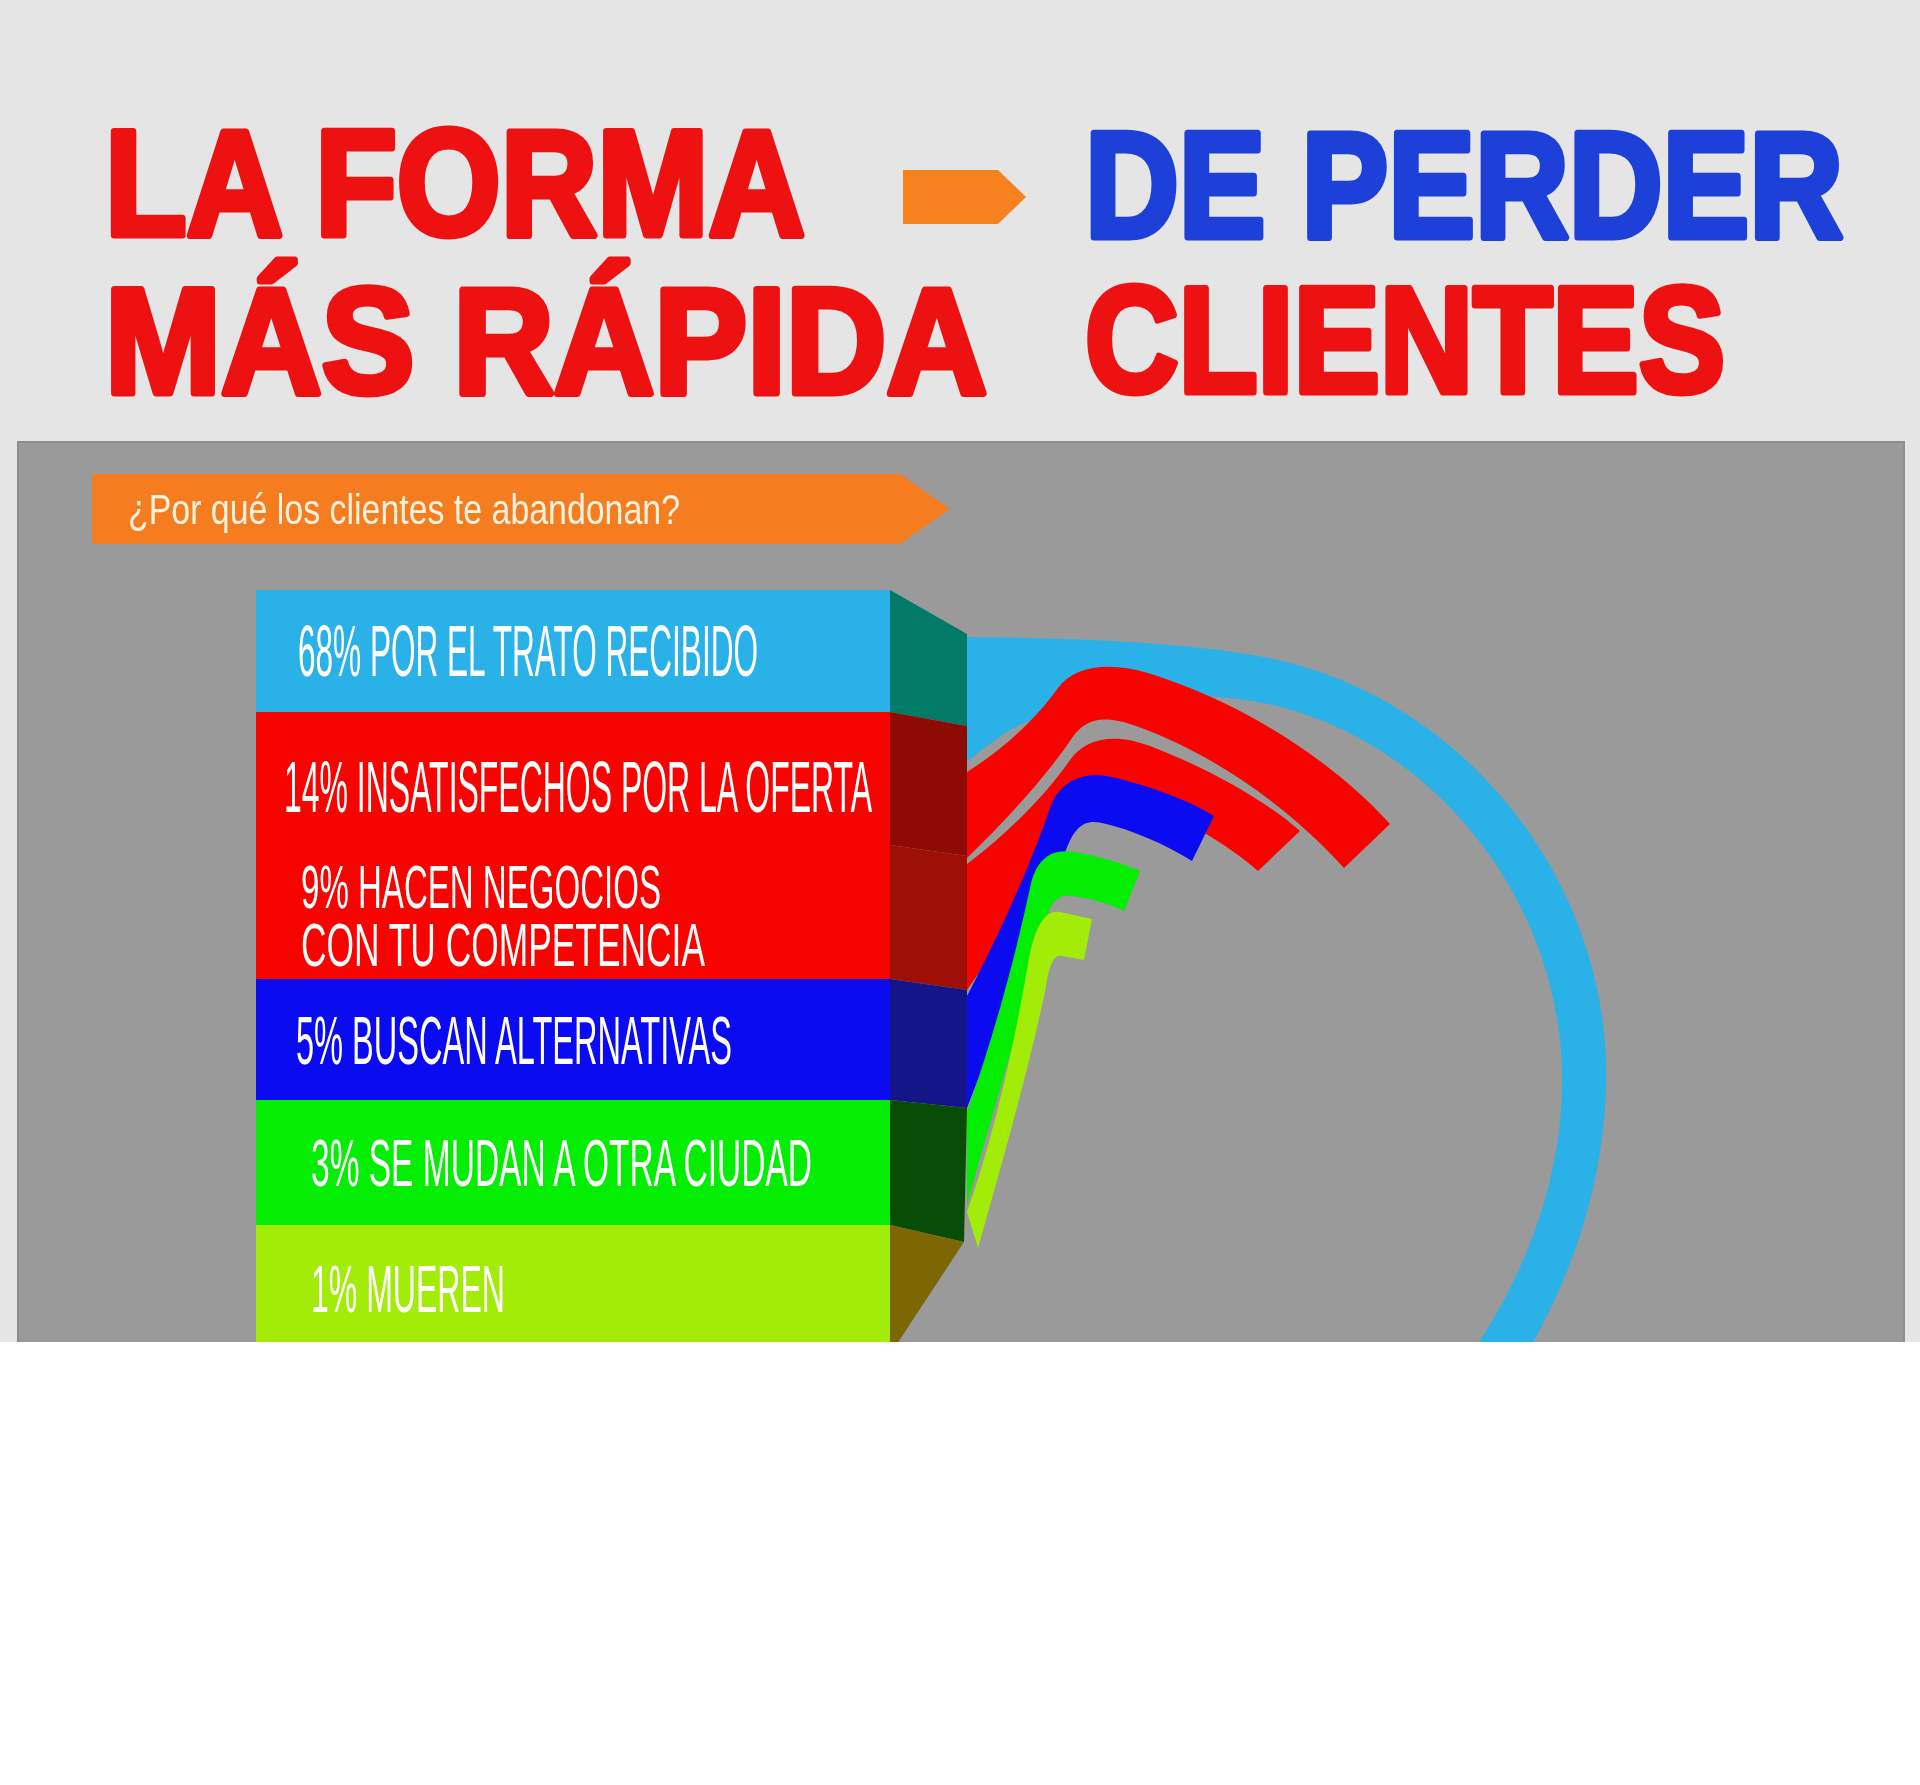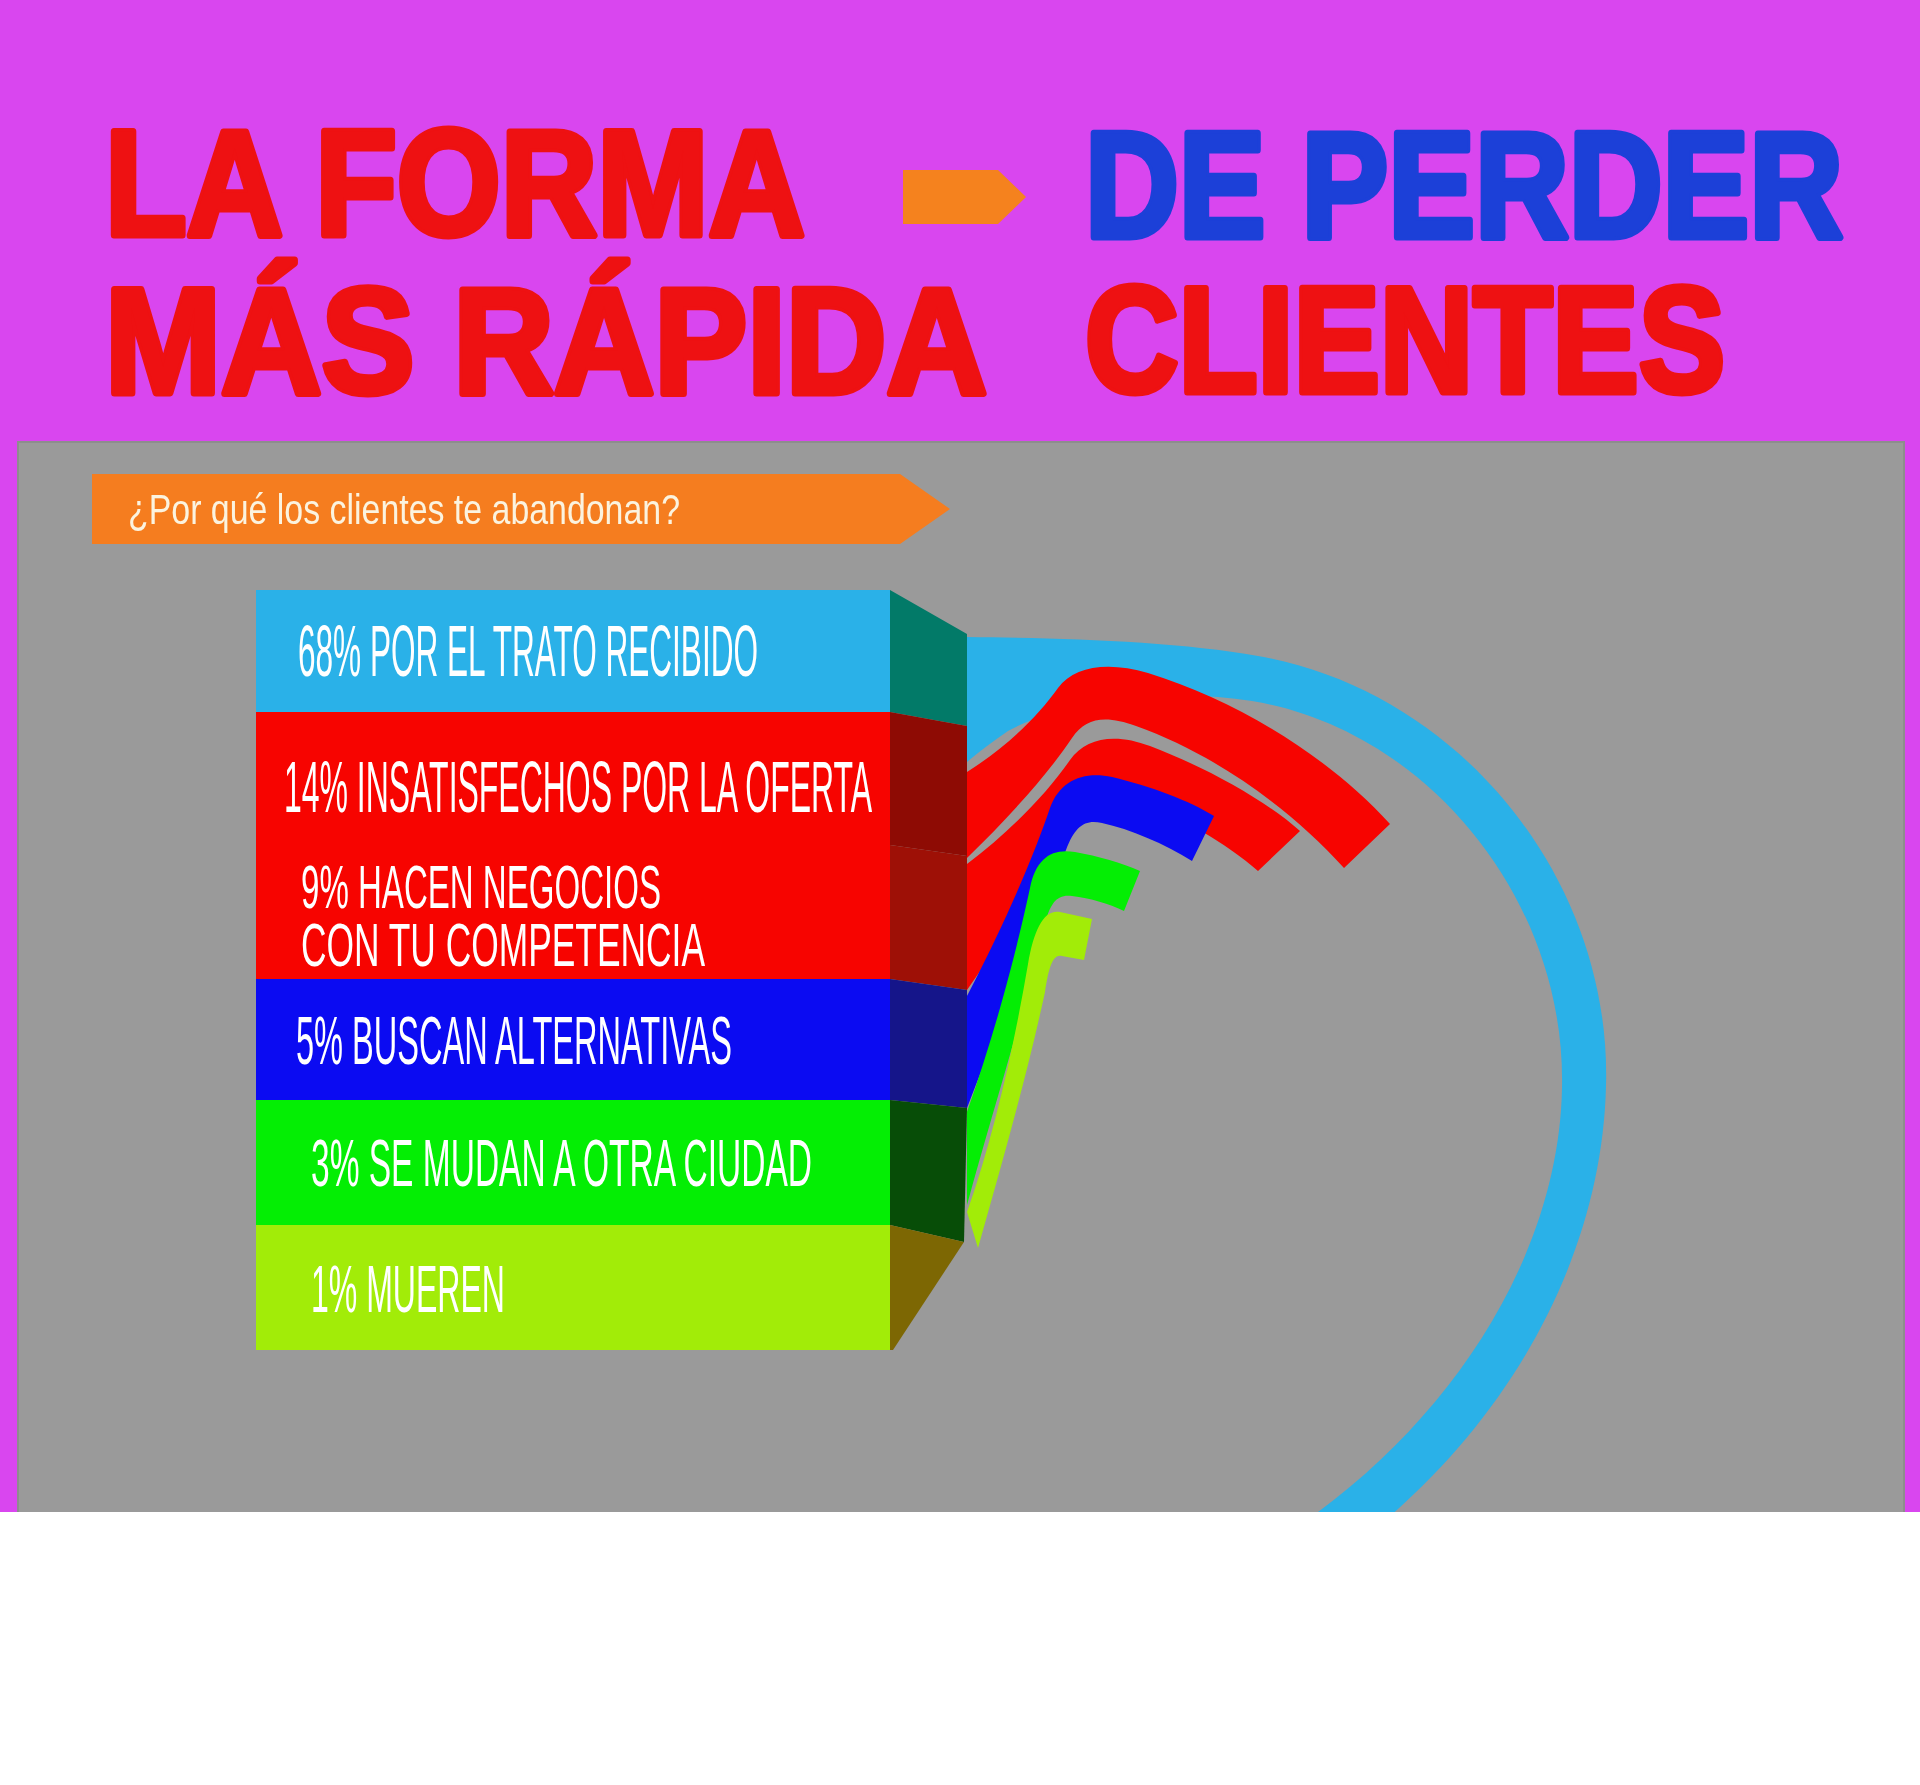--- a/index.html
+++ b/index.html
@@ -1,17 +1,17 @@
 <!DOCTYPE html>
 <html><head>
 <meta charset="utf-8">
 <style>
   html,body{margin:0;padding:0;background:#fff;}
   .poster{
-    position:relative;width:1920px;height:1512px;background:#d946ef;overflow:hidden;
+    position:relative;width:1920px;height:1342px;background:#e5e5e5;overflow:hidden;
     font-family:"Liberation Sans",sans-serif;
   }
   .gray-panel{
     position:absolute;left:17px;top:441px;width:1888px;height:1327px;
     box-sizing:border-box;border:2px solid #8D8D8D;
   }
   .bars{position:absolute;left:256px;top:590px;width:634px;}
   .bar-row{width:100%;}
   .r0{height:122px}.r1{height:133px}.r2{height:134px}.r3{height:121px}.r4{height:125px}.r5{height:125px}
   .overlay-svg{position:absolute;left:0;top:0;width:1920px;height:1785px;}

